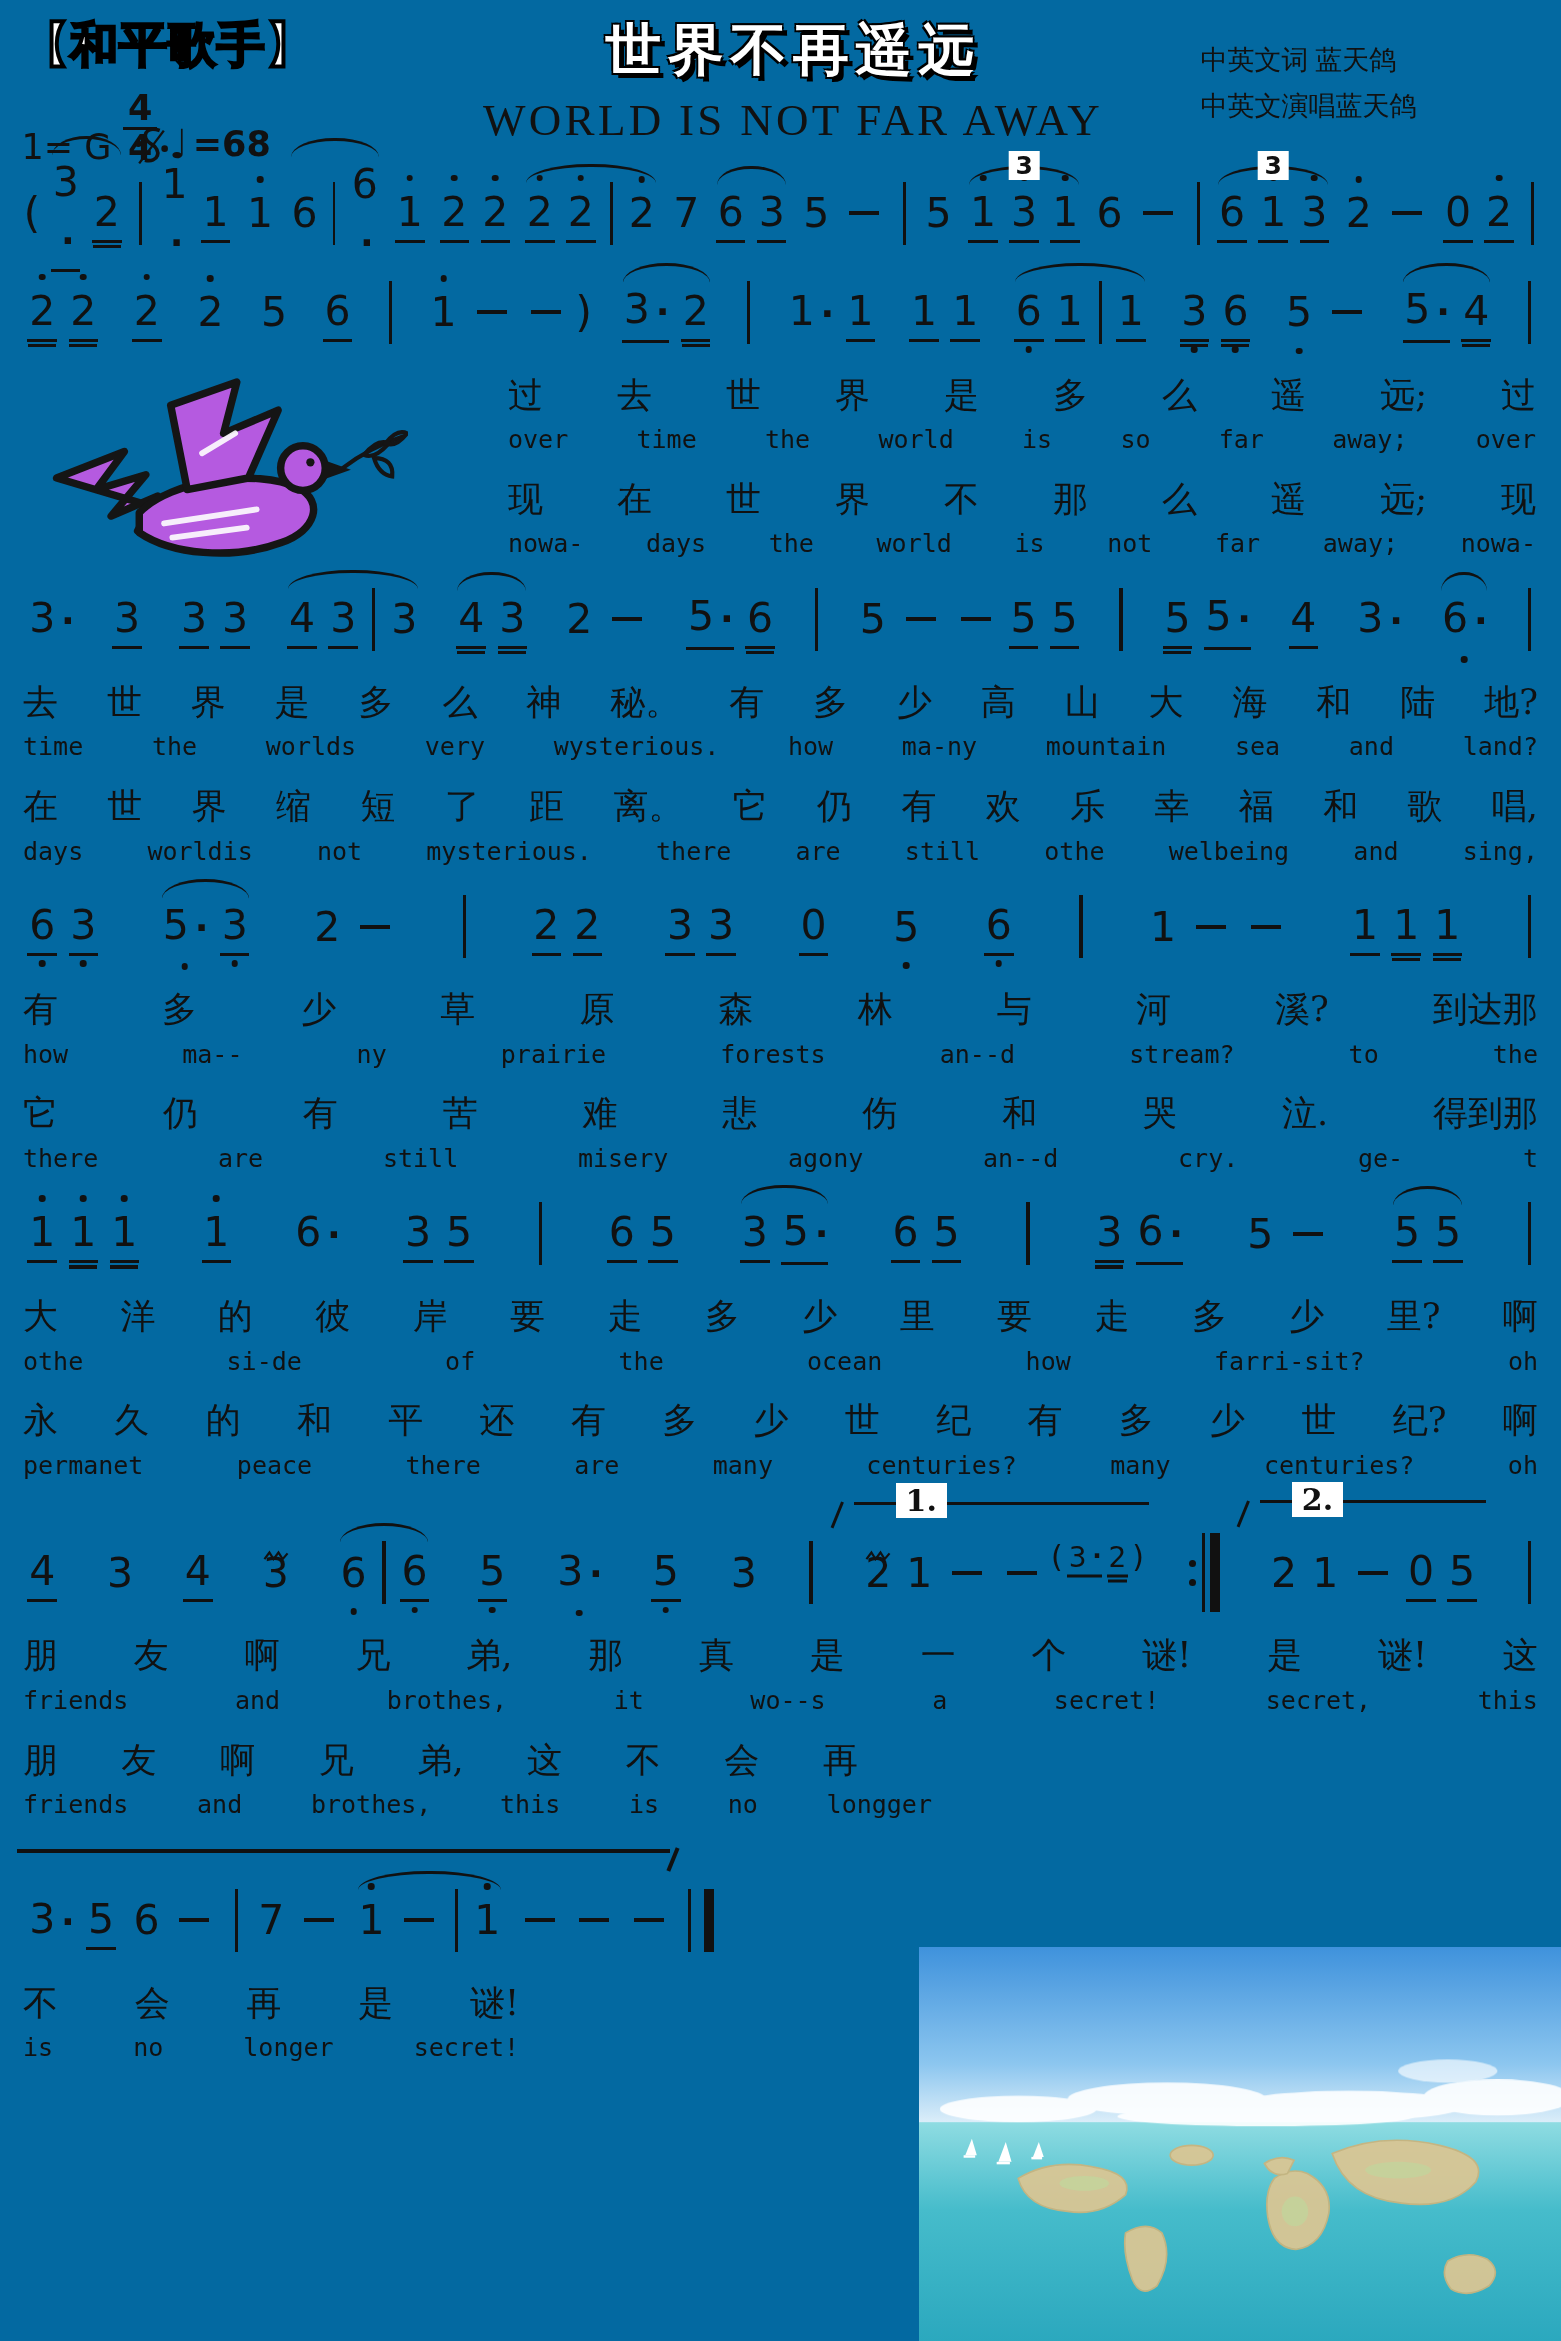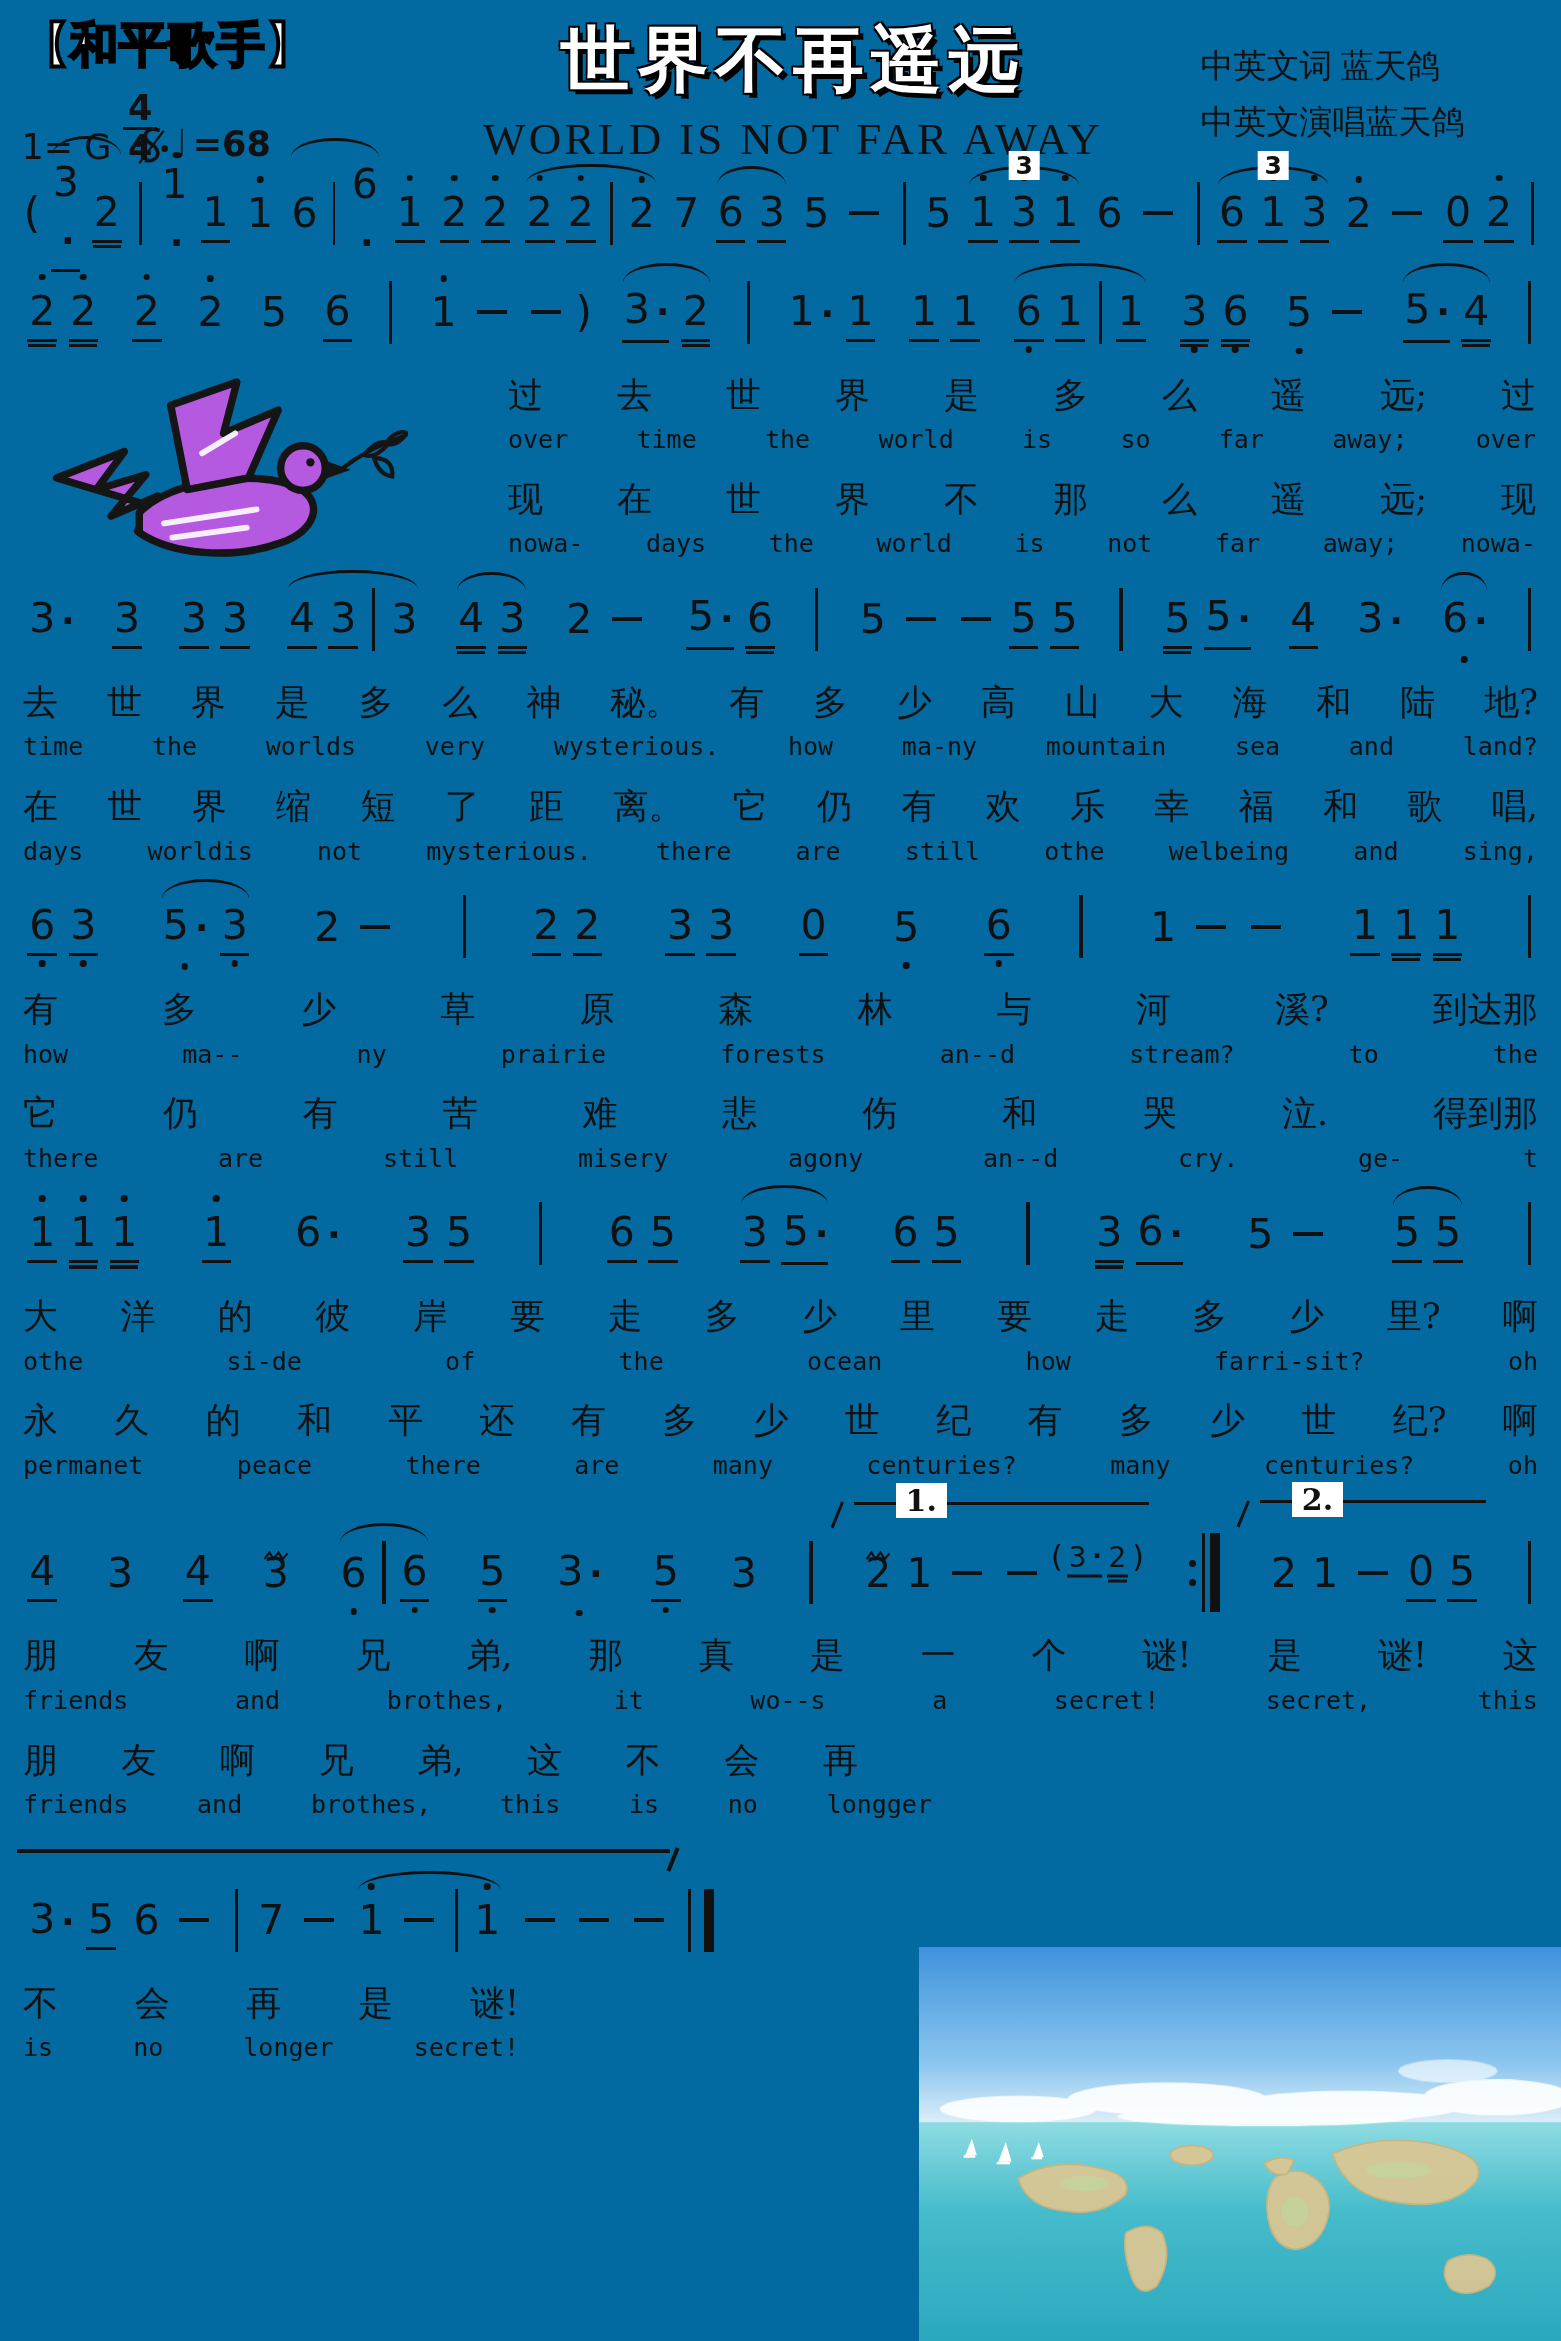--- a/index.html
+++ b/index.html
@@ -9,25 +9,25 @@
   .header{display:flex;padding:13.2px 21.5px 0;}
   .h-left{width:364px;}
   .series-label{font-size:48px;font-weight:900;letter-spacing:0.8px;color:#fff;
     -webkit-text-stroke:2.5px #000;text-shadow:0 0 0 #000;font-family:"DejaVu Serif",serif;white-space:nowrap;}
   .keyline{display:flex;align-items:flex-end;margin-top:13.2px;font-size:35px;font-weight:500;}
   .ts{display:inline-flex;flex-direction:column;align-items:center;margin:0 11.6px;font-weight:bold;line-height:1.05;}
   .ts .t{border-bottom:3.3px solid #111;padding:0 5px;}
   .tempo{display:flex;align-items:center;font-weight:bold;}
   .tempo .noteglyph{font-size:40px;margin-right:5px;}
   .h-center{flex:1;text-align:center;}
-  .title-zh{font-size:71px;font-weight:900;letter-spacing:6.6px;color:#fff;
+  .title-zh{font-size:56px;font-weight:900;letter-spacing:6.6px;color:#fff;
     font-family:"DejaVu Serif",serif;
     text-shadow:-1.7px -1.7px 0 #000,1.7px -1.7px 0 #000,-1.7px 1.7px 0 #000,1.7px 1.7px 0 #000,5px 5px 0 #000;}
   .title-en{font-size:45px;letter-spacing:3.3px;font-family:"Liberation Serif",serif;margin-top:5px;white-space:nowrap;}
-  .h-right{width:339px;font-family:"Liberation Serif",serif;font-size:33px;line-height:1.7;padding-top:25px;white-space:nowrap;}
+  .h-right{width:339px;font-family:"Liberation Serif",serif;font-size:27px;line-height:1.7;padding-top:25px;white-space:nowrap;}
   
   .music-line{height:76px;margin:23px 20px 15px;display:flex;justify-content:space-between;
     align-items:center;position:relative;}
   .grp{display:inline-flex;align-items:center;position:relative;margin:0 1.7px;}
   .tok{position:relative;display:inline-block;text-align:center;margin:0 5.8px;font-size:41px;
        line-height:56px;font-weight:500;}
   .tok .g{display:inline-block;padding:0 1.7px;}
   .tok.u1,.tok.u2{border-bottom:3.3px solid #111;}
   .tok.u2::after{content:"";position:absolute;left:0.8px;right:0.8px;bottom:-8.3px;height:3.3px;background:#111;}
   .tok.hi::before{content:"";position:absolute;top:-9px;left:50%;transform:translateX(-50%);

